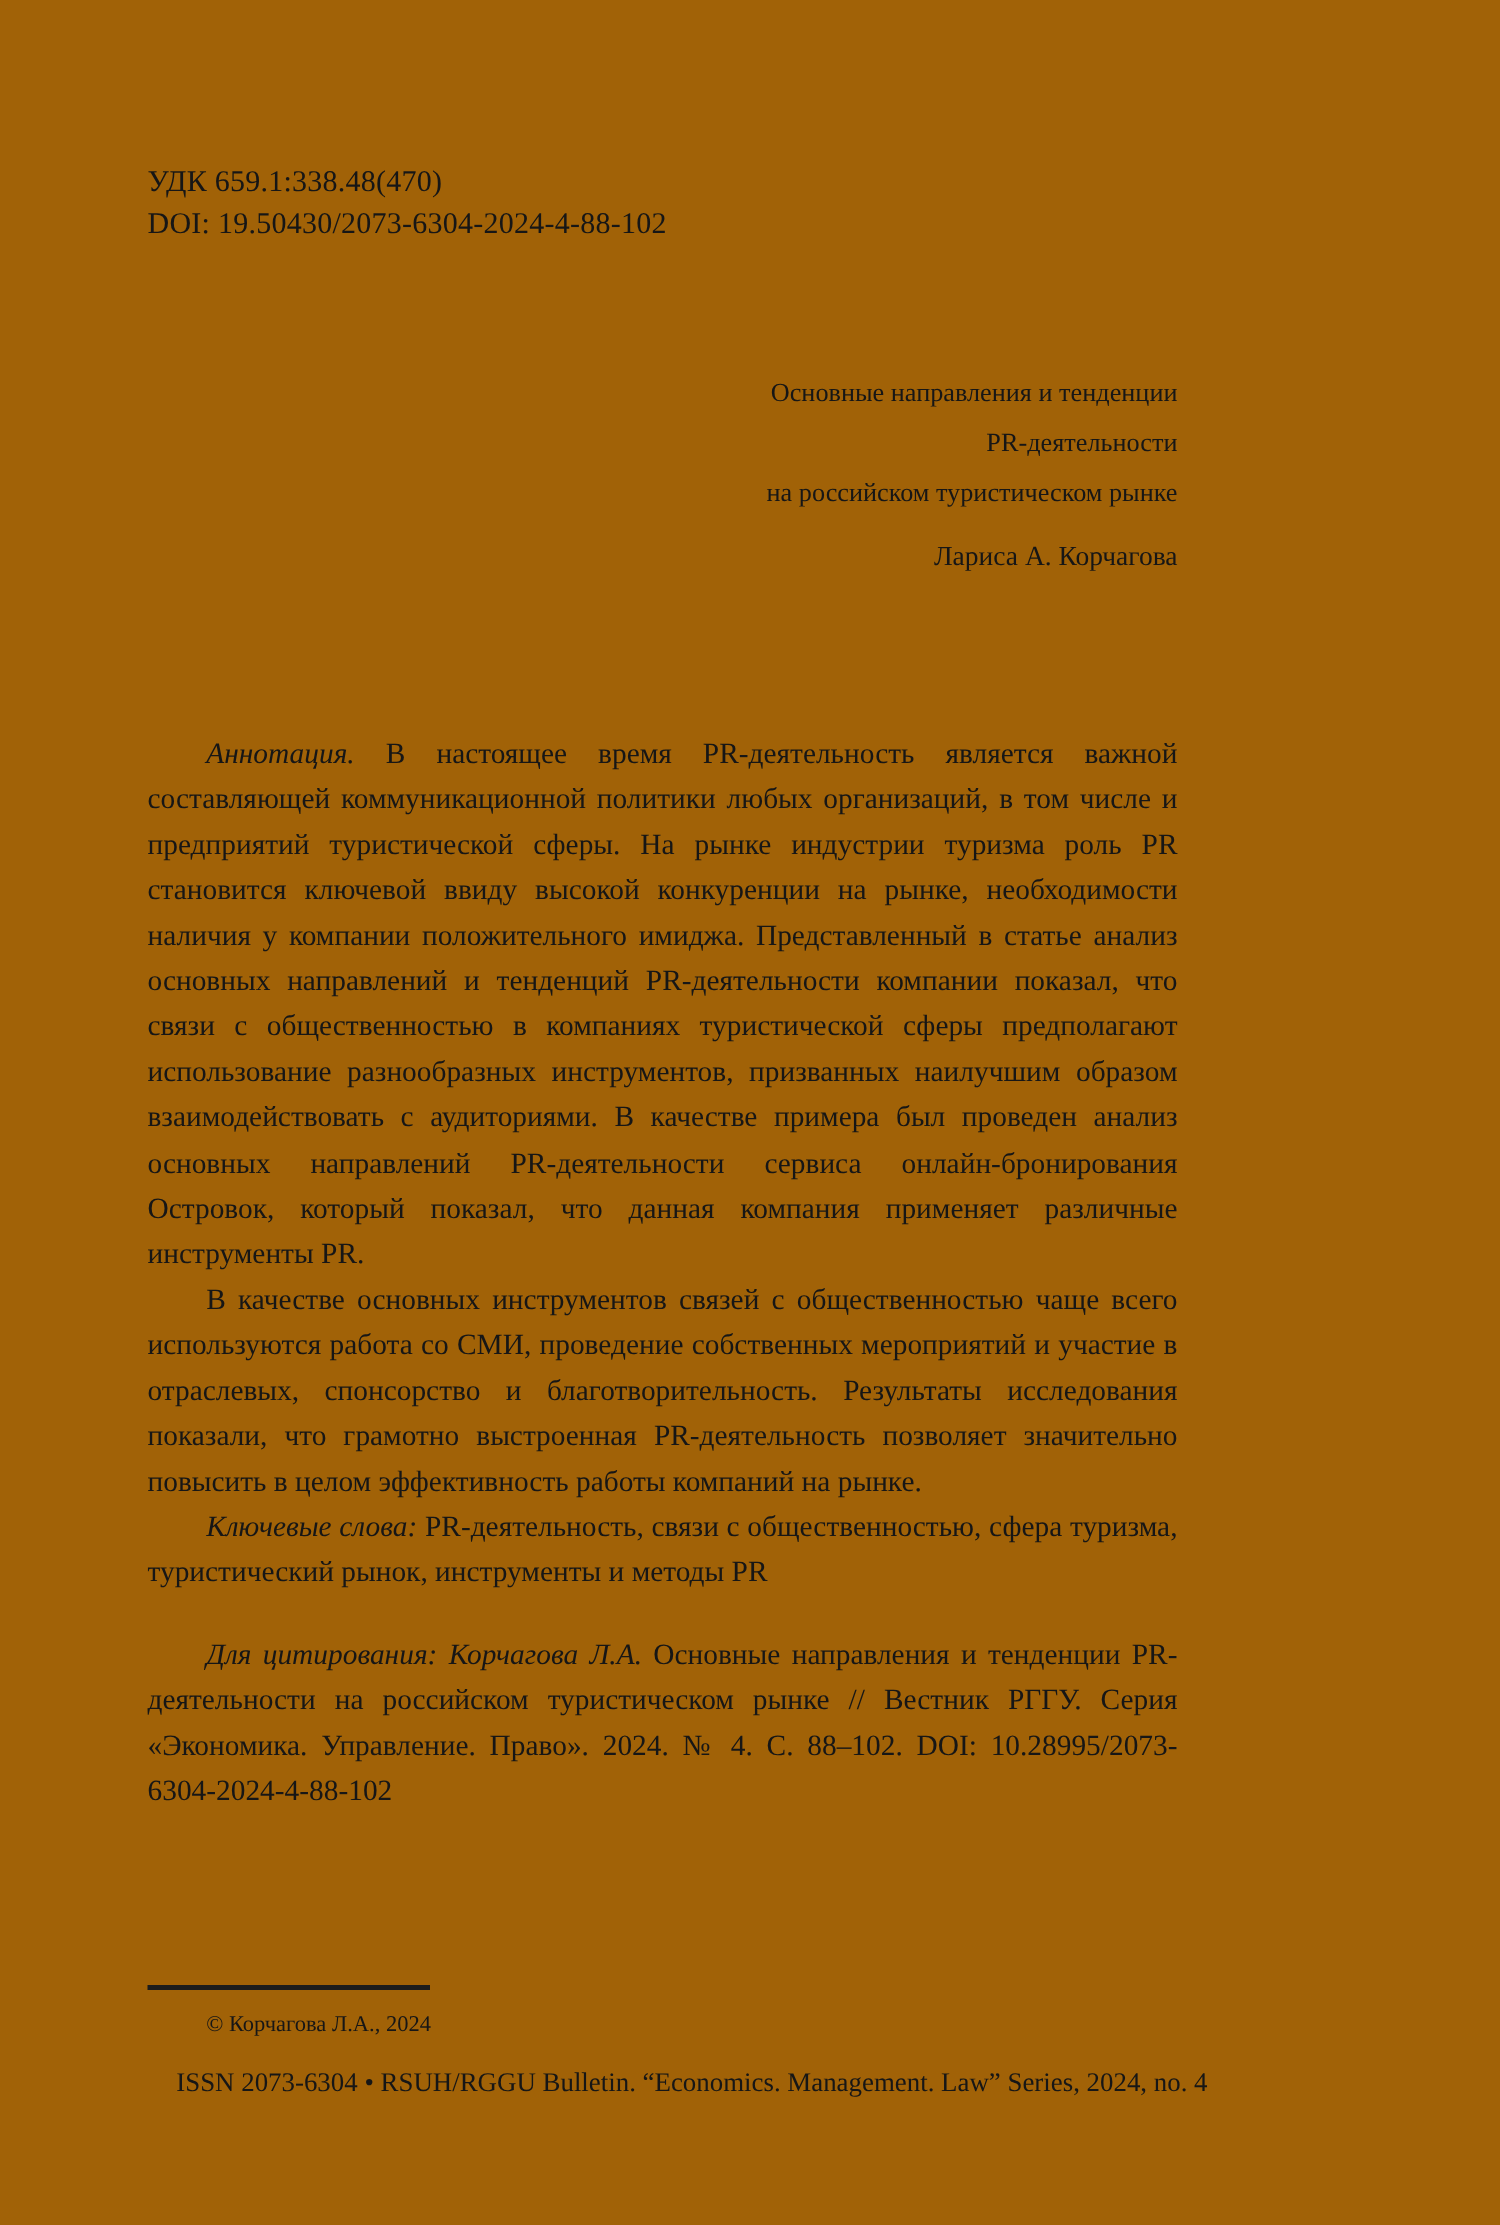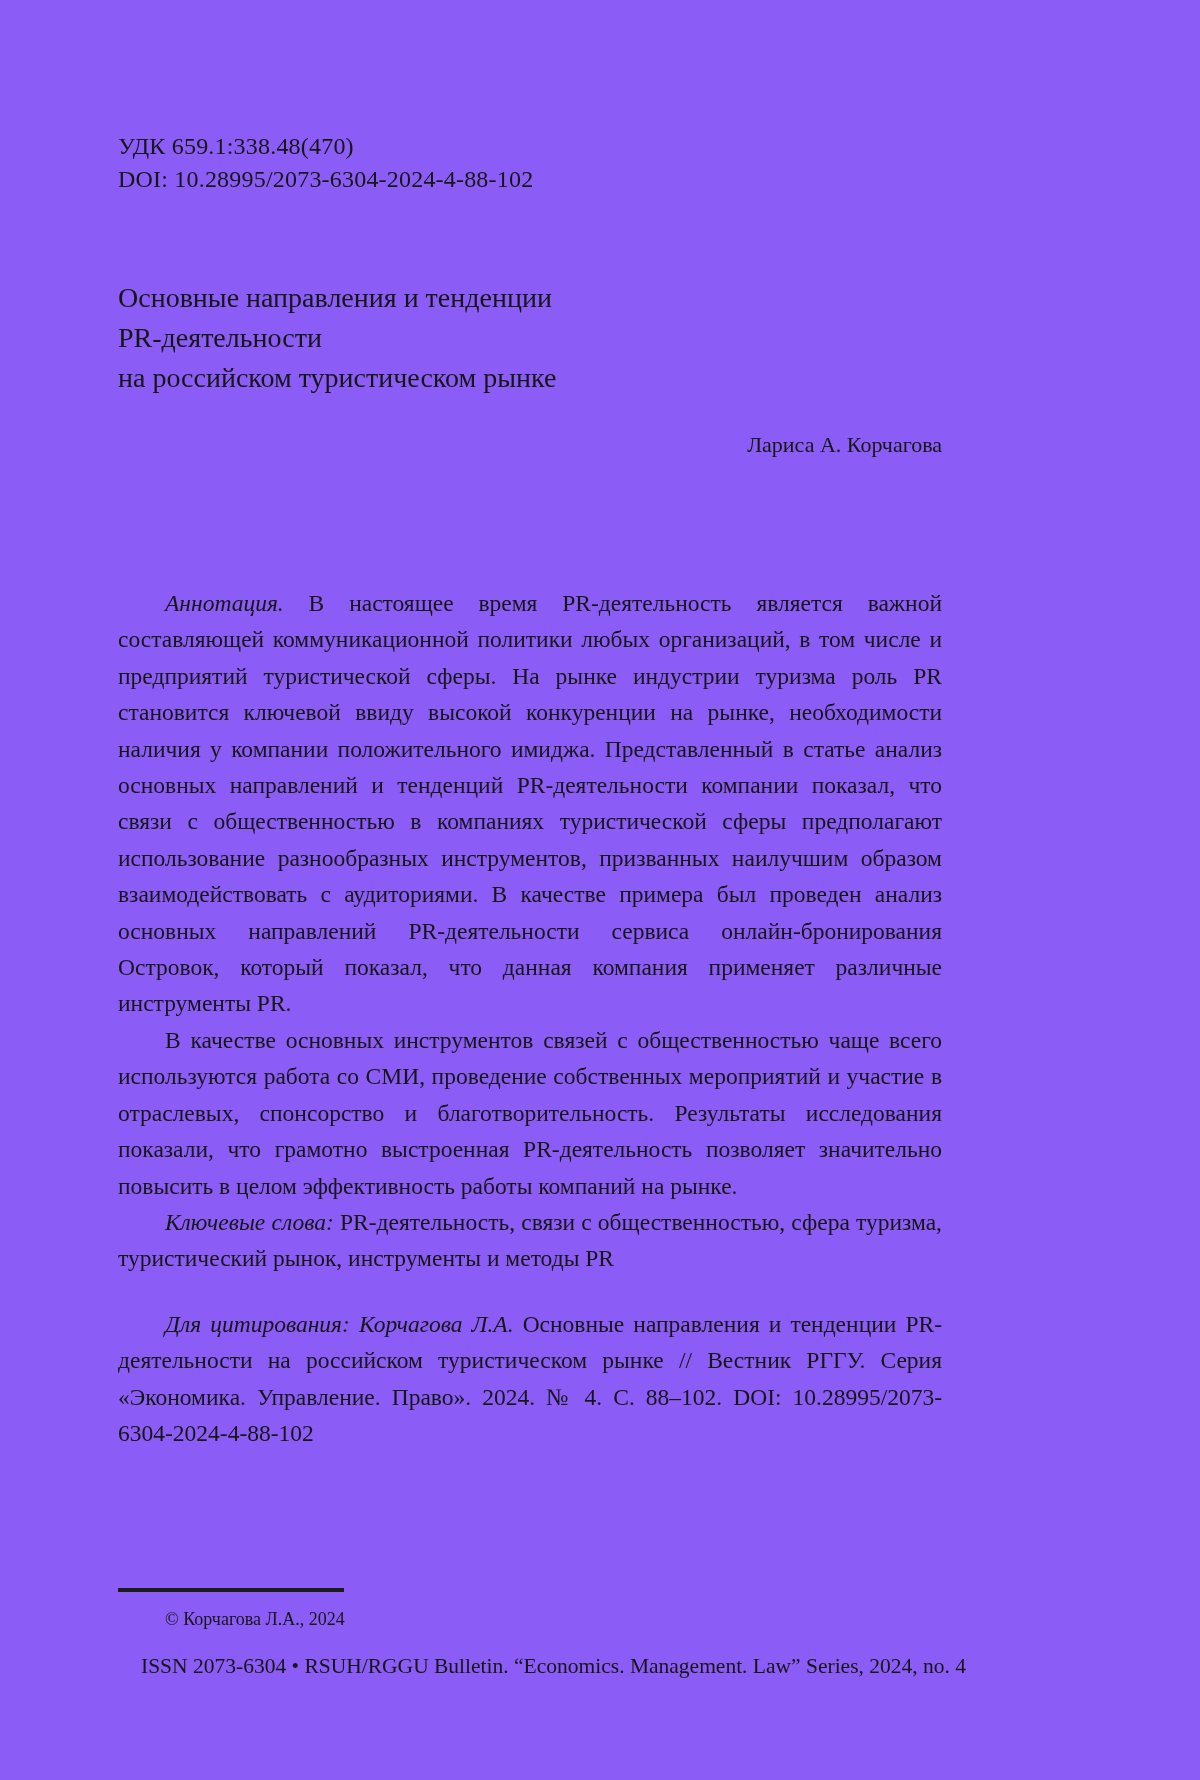--- a/index.html
+++ b/index.html
@@ -4,40 +4,40 @@
 <style>
   html, body {
     margin: 0;
     padding: 0;
     background: #ffffff;
   }
   .page {
     position: relative;
     width: 1200px;
     height: 1780px;
-    background: #8b5cf6;
+    background: #a16207;
     color: #161616;
     font-family: "Liberation Serif", "DejaVu Serif", serif;
     overflow: hidden;
   }
   .meta {
     position: absolute;
     left: 118px;
     top: 130px;
     font-size: 24px;
     line-height: 33px;
     letter-spacing: 0.2px;
   }
   .title-block {
     position: absolute;
     left: 118px;
-    top: 278px;
+    top: 294px;
     width: 824px;
-    text-align: left;
-    font-size: 28px;
+    text-align: right;
+    font-size: 21px;
     line-height: 40px;
   }
   .author {
     position: absolute;
     left: 118px;
     top: 428px;
     width: 824px;
     text-align: right;
     font-size: 22px;
     line-height: 34px;
@@ -100,21 +100,21 @@
     margin-left: 21px;
   }
 </style>
 </head>
 <body>
 
 <div class="page">
 
   <div class="meta">
     <div>УДК 659.1:338.48(470)</div>
-    <div>DOI: 10.28995/2073-6304-2024-4-88-102</div>
+    <div>DOI: 19.50430/2073-6304-2024-4-88-102</div>
   </div>
 
   <div class="title-block">
     <div>Основные направления и тенденции</div>
     <div>PR-деятельности</div>
     <div>на российском туристическом рынке</div>
   </div>
 
   <div class="author">Лариса А. Корчагова</div>
 

